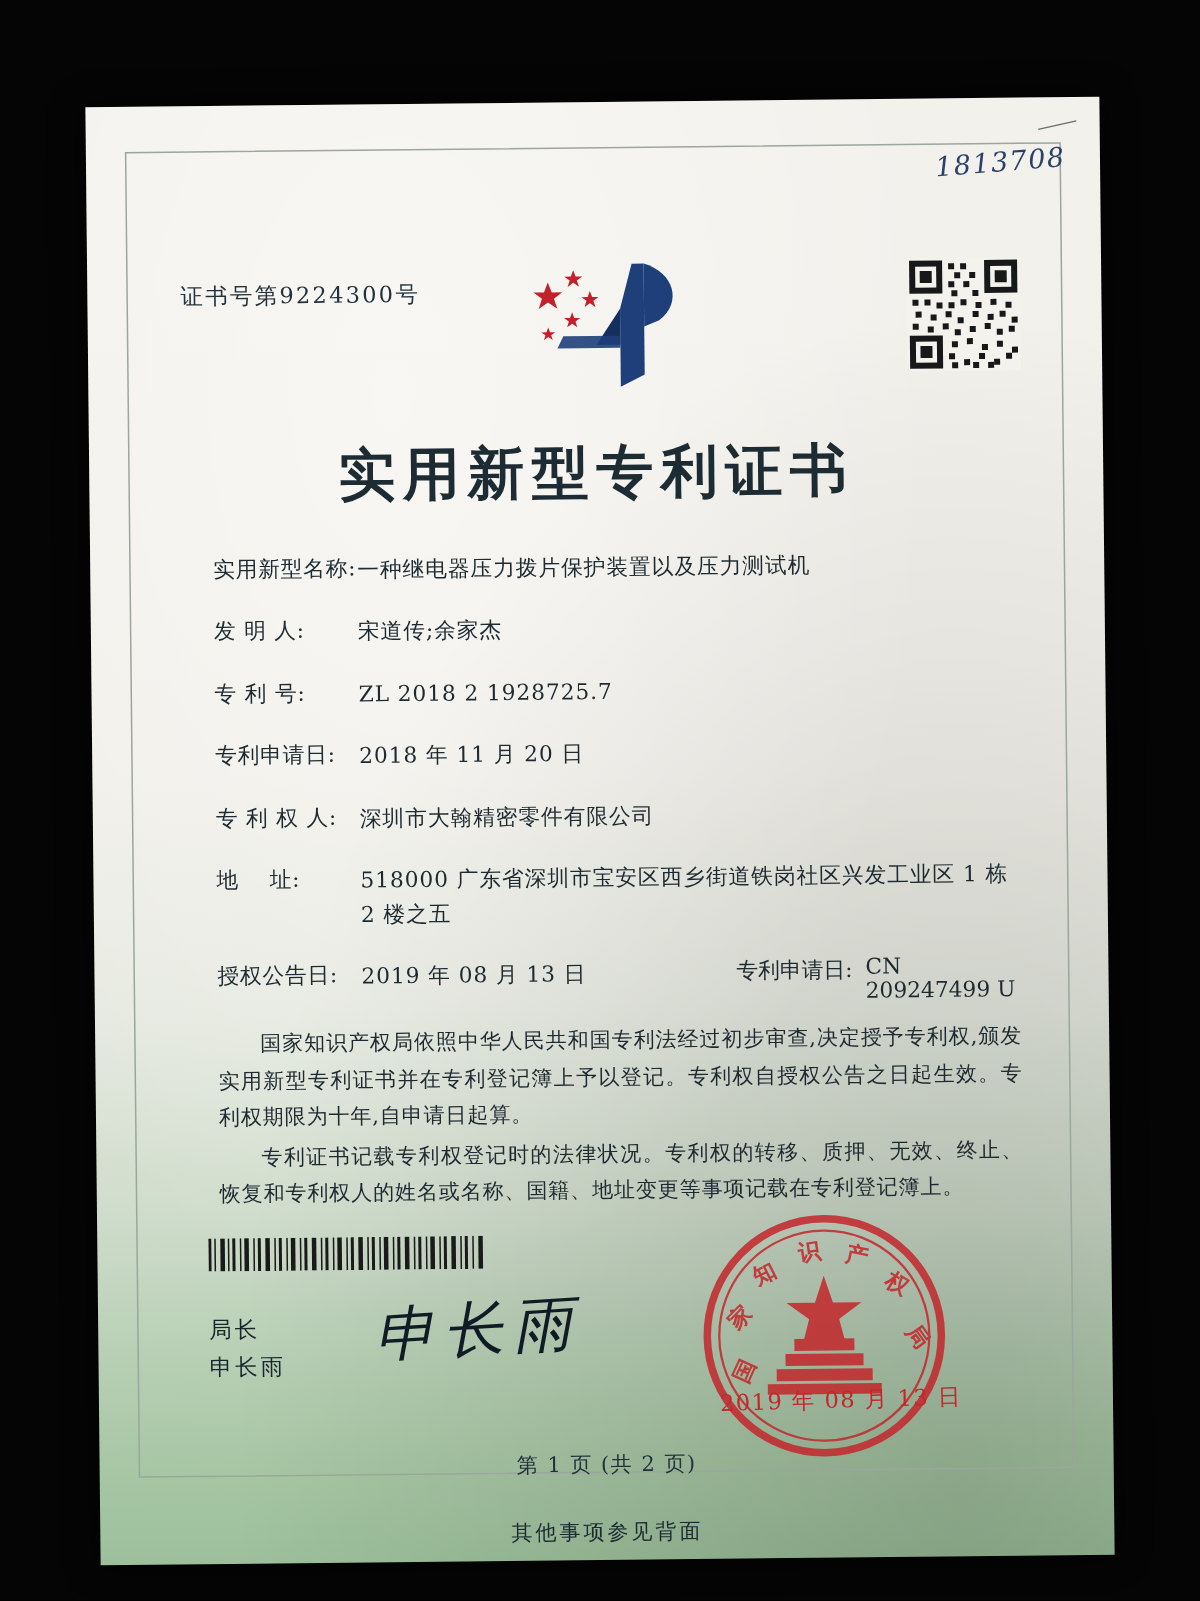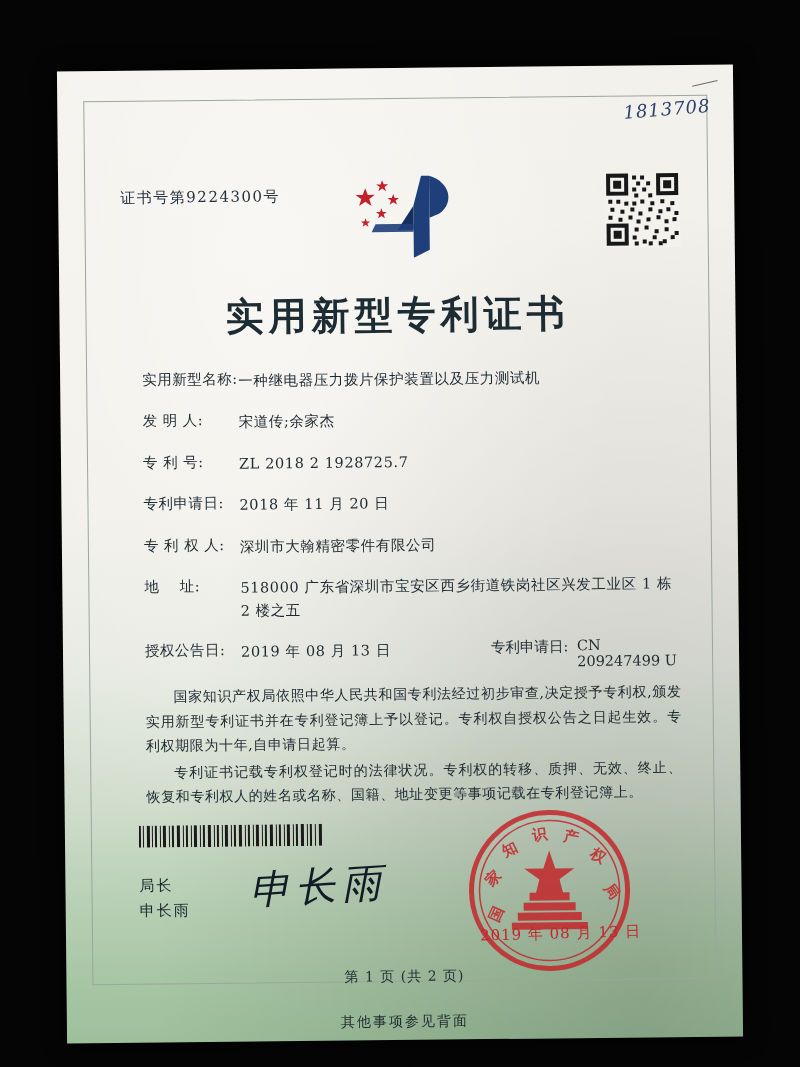--- a/index.html
+++ b/index.html
@@ -171,21 +171,21 @@
     left: 74px;
     top: 755px;
     width: 186px;
     height: 22px;
   }
 
   .signatory {
     position: absolute;
     left: 74px;
     top: 805px;
-    font-family: Liberation Mono, monospace;
+    font-family: Liberation Sans, sans-serif;
     font-size: 15px;
     color: #1b262c;
     line-height: 1.65;
     letter-spacing: 2px;
   }
   .signature {
     position: absolute;
     left: 184px;
     top: 790px;
     font-family: "DejaVu Serif", "Liberation Serif", serif;

